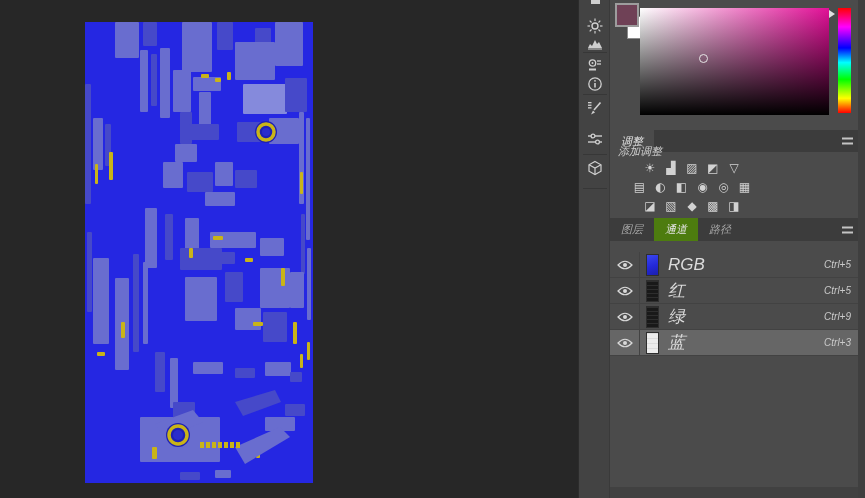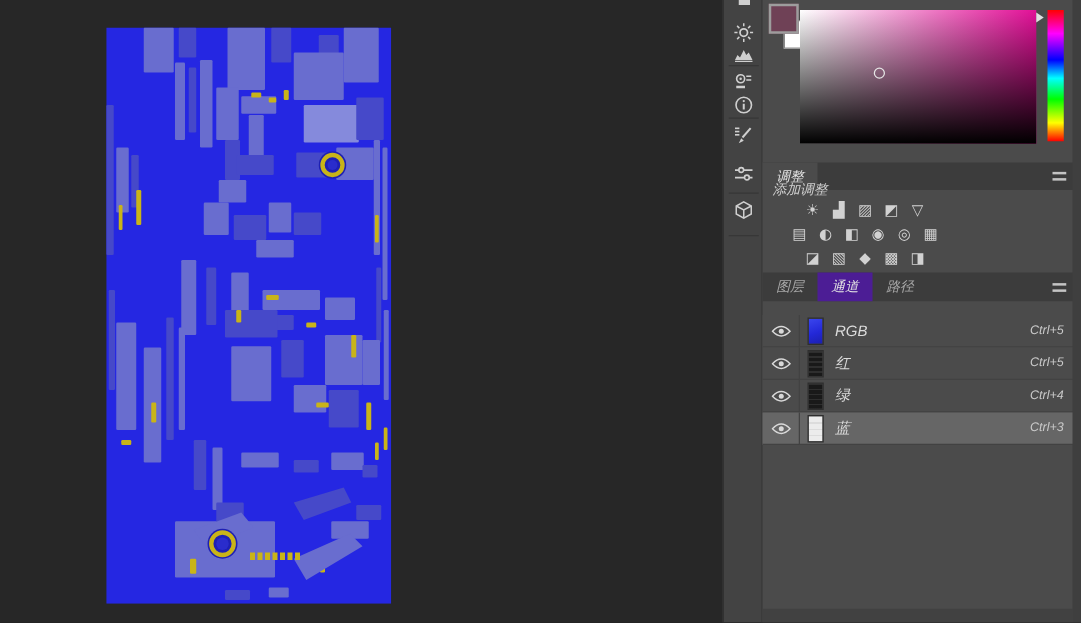--- a/index.html
+++ b/index.html
@@ -34,21 +34,21 @@
   #field-marker { position:absolute; width:9px; height:9px; border:1.5px solid #e6e6e6;
     border-radius:50%; }
   #hue-bar { position:absolute; left:228px; top:8px; width:13px; height:105px; }
   #hue-pointer { position:absolute; left:219px; width:0; height:0;
     border-top:4px solid transparent; border-bottom:4px solid transparent;
     border-left:6px solid #e0e0e0; }
 
   
   .tabbar { position:absolute; left:0; width:255px; background:#3c3c3c; display:flex; align-items:stretch; }
   .tab { padding:0 11px; display:flex; align-items:center; font-size:11px; color:#a8a8a8; cursor:default; }
-  .tab.active { background:#4c1d95; color:#e3e3e3; }
+  .tab.active { background:#4d7c0f; color:#e3e3e3; }
   .panel-menu { position:absolute; right:12px; top:50%; transform:translateY(-50%); width:11px; height:7px;
     border-top:2px solid #c4c4c4; border-bottom:2px solid #c4c4c4; }
 
   
   #adj-tabbar { top:130px; height:22px; }
   #adj-tabbar .tab.active { background:#4b4b4b; }
   #adj-content { position:absolute; left:0; top:140px; width:255px; height:76px; }
   #adj-add-label { position:absolute; left:8px; top:4px; font-size:11px; color:#cfcfcf; }
   #adj-rows { position:absolute; left:17px; top:20px; width:130px; }
   .adj-row { display:flex; justify-content:center; gap:4px; margin-bottom:3px; }
@@ -60,21 +60,21 @@
   #channel-list { position:absolute; left:0; top:252px; width:255px; }
   .ch-row { position:relative; height:26px; display:flex; align-items:center;
     border-bottom:1px solid #424242; background:#4b4b4b; }
   .ch-row.selected { background:#666666; }
   .eye-cell { width:30px; height:26px; display:flex; align-items:center; justify-content:center;
     border-right:1px solid #424242; }
   .ch-thumb { width:13px; height:22px; margin-left:6px; border:1px solid #2e2e2e; }
   .thumb-rgb { background:linear-gradient(160deg,#3a46ee 0%,#2328d8 55%,#1b1fae 100%); }
   .thumb-dark { background:repeating-linear-gradient(0deg,#191919 0 3px,#2e2e2e 3px 4px); }
   .thumb-light { background:repeating-linear-gradient(0deg,#ececec 0 4px,#dcdcdc 4px 5px); }
-  .ch-label { margin-left:9px; font-size:12px; color:#dcdcdc; }
+  .ch-label { margin-left:9px; font-size:17px; color:#dcdcdc; }
   .ch-shortcut { position:absolute; right:14px; font-size:10px; color:#c9c9c9; }
   #panel-bottom { position:absolute; left:0; top:487px; width:248px; height:11px; background:#414141; }
 </style>
 </head>
 <body>
 
 <div id="stage">
 
   <div id="canvas-area">
     <div id="doc">
@@ -329,21 +329,21 @@
         </div>
         <div class="ch-row">
           <div class="eye-cell">
             <svg width="16" height="10" viewBox="0 0 16 10">
               <path d="M1 5 Q8 -2.5 15 5 Q8 12.5 1 5 Z" fill="none" stroke="#d8d8d8" stroke-width="1.2"></path>
               <circle cx="8" cy="5" r="2" fill="#d8d8d8"></circle>
             </svg>
           </div>
           <div class="ch-thumb thumb-dark"></div>
           <span class="ch-label">绿</span>
-          <span class="ch-shortcut">Ctrl+4</span>
+          <span class="ch-shortcut">Ctrl+9</span>
         </div>
         <div class="ch-row selected">
           <div class="eye-cell">
             <svg width="16" height="10" viewBox="0 0 16 10">
               <path d="M1 5 Q8 -2.5 15 5 Q8 12.5 1 5 Z" fill="none" stroke="#d8d8d8" stroke-width="1.2"></path>
               <circle cx="8" cy="5" r="2" fill="#d8d8d8"></circle>
             </svg>
           </div>
           <div class="ch-thumb thumb-light"></div>
           <span class="ch-label">蓝</span>

